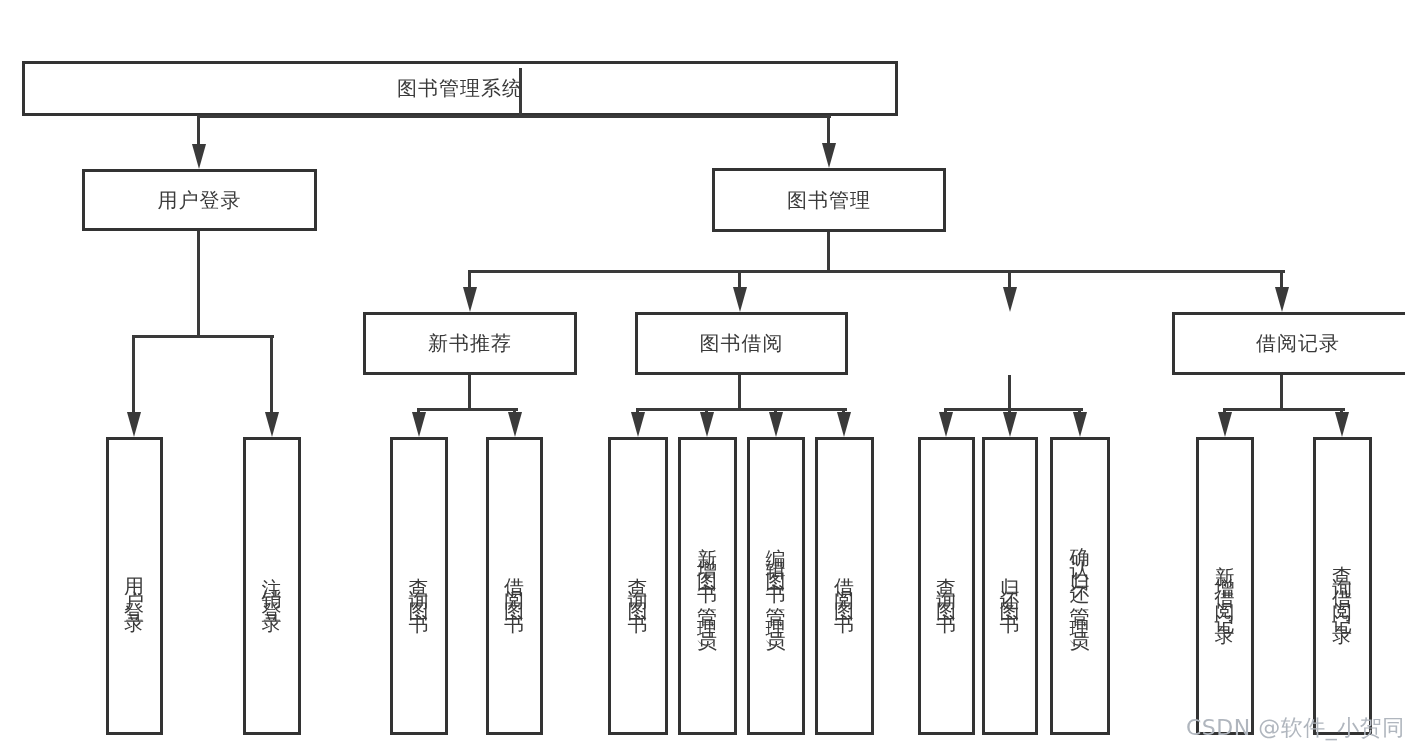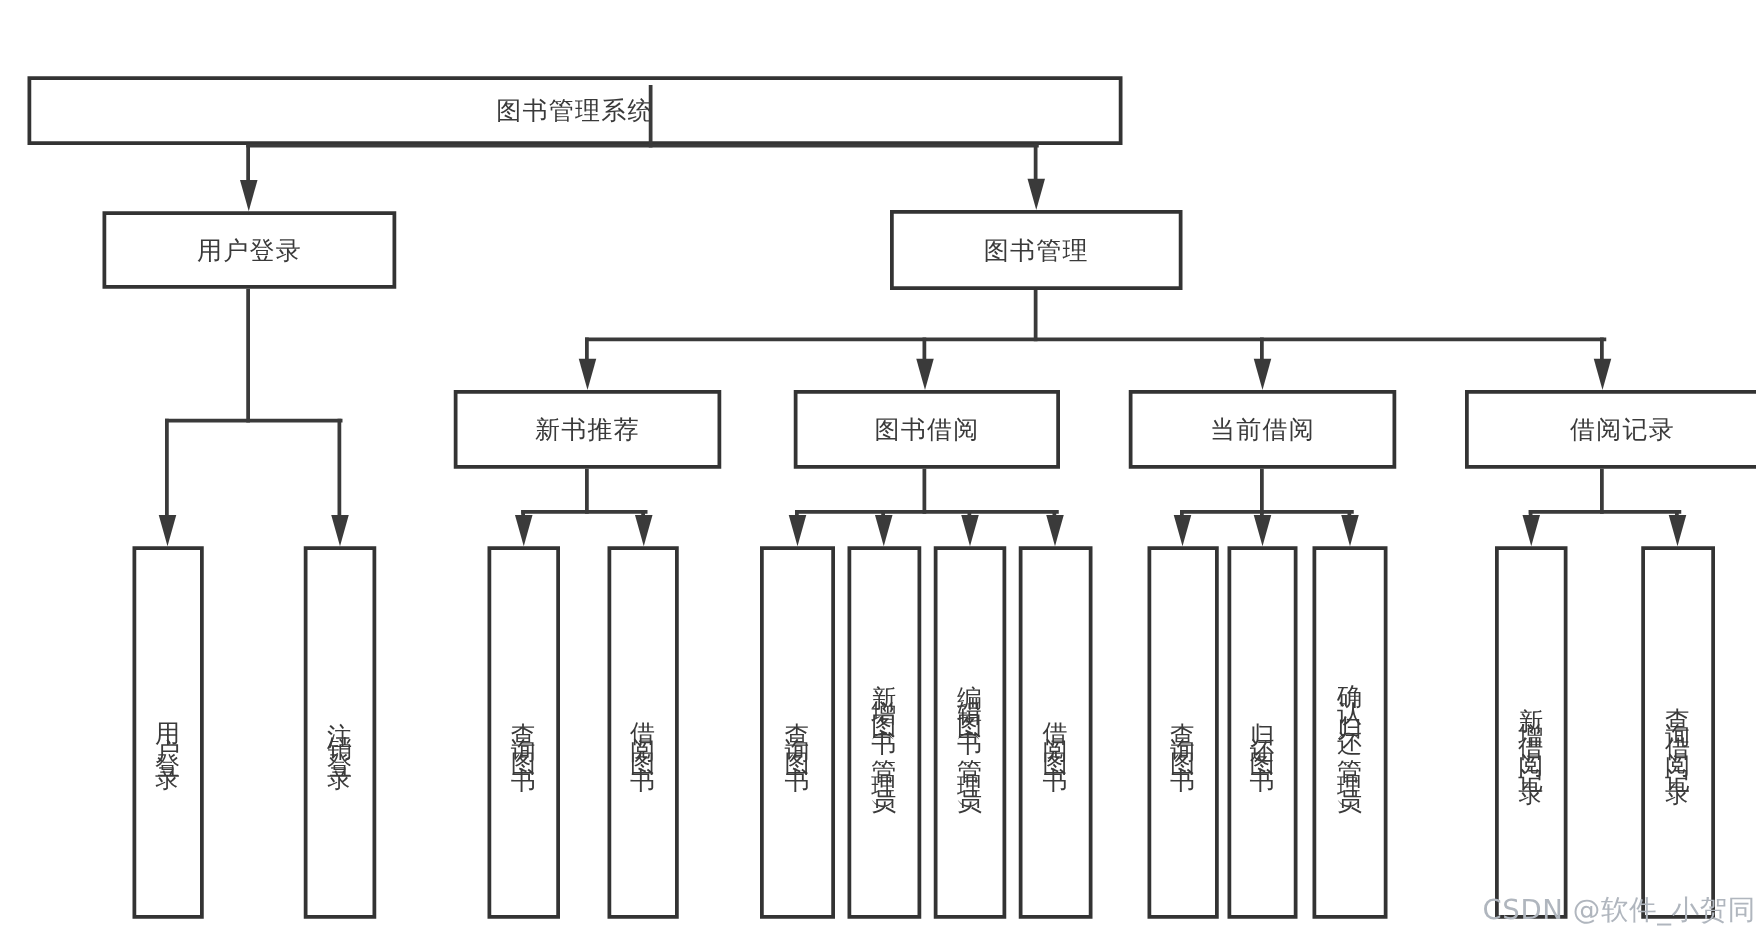--- a/index.html
+++ b/index.html
@@ -64,23 +64,20 @@
   </div>
   <div class="box" style="left:712px; top:168px; width:234px; height:64px;text-align:right;">
     <span class="hlabel">图书管理</span>
   </div>
 
   <div class="box" style="left:363px; top:312px; width:214px; height:63px;">
     <span class="hlabel">新书推荐</span>
   </div>
   <div class="box" style="left:635px; top:312px; width:213px; height:63px;">
     <span class="hlabel">图书借阅</span>
-  </div>
-  <div class="box" style="left:903px; top:312px; width:214px; height:63px;">
-    <span class="hlabel">当前借阅</span>
   </div>
   <div class="box" style="left:1172px; top:312px; width:252px; height:63px;">
     <span class="hlabel">借阅记录</span>
   </div>
 
   <div class="box" style="left:106px; top:437px; width:57px; height:298px;">
     <span class="vtext">用户登录</span>
   </div>
   <div class="box" style="left:243px; top:437px; width:58px; height:298px;">
     <span class="vtext">注销登录</span>

